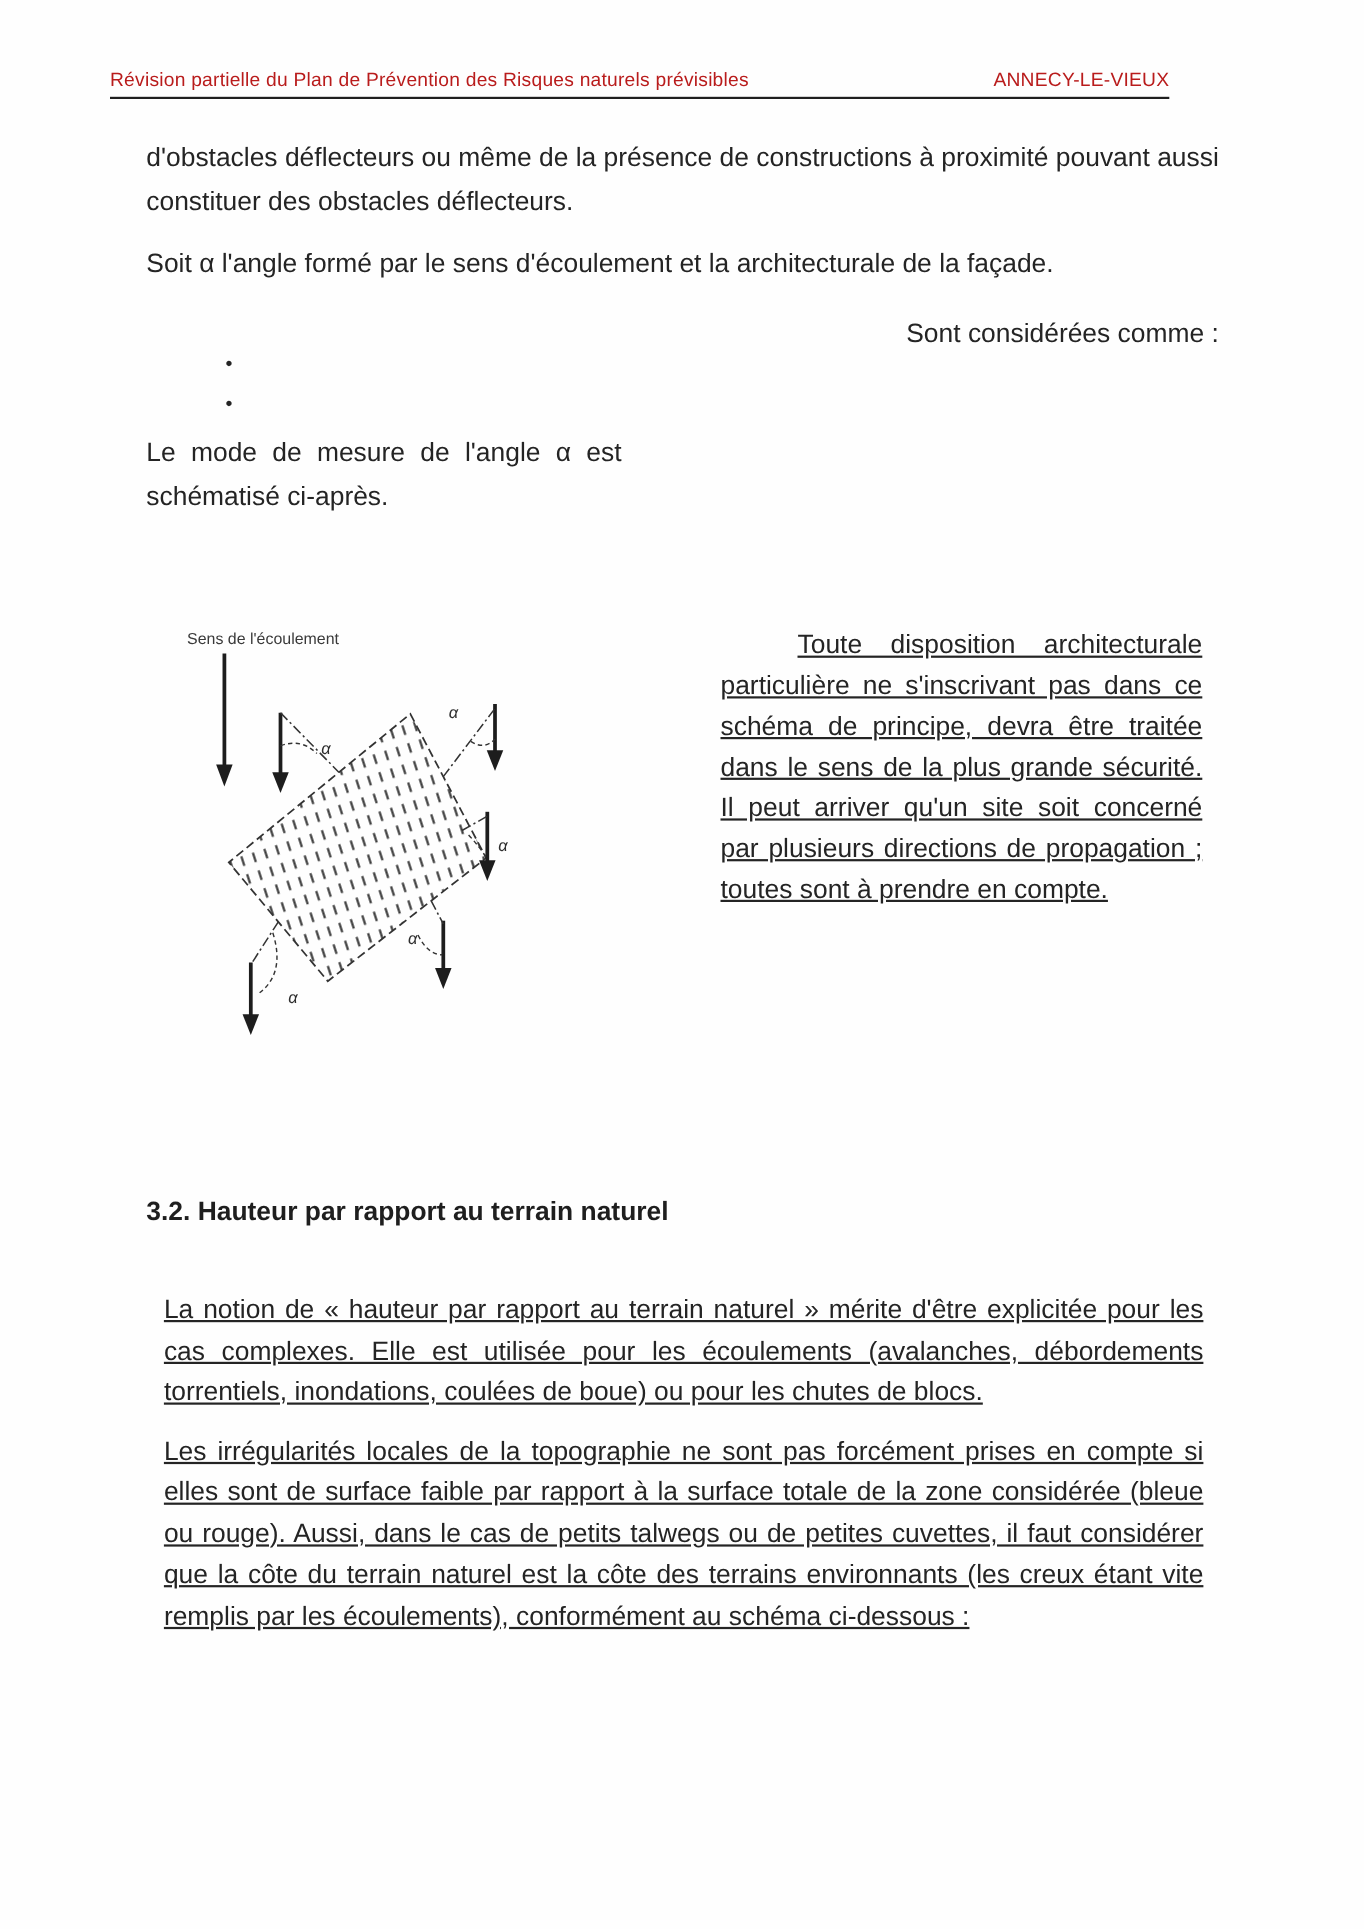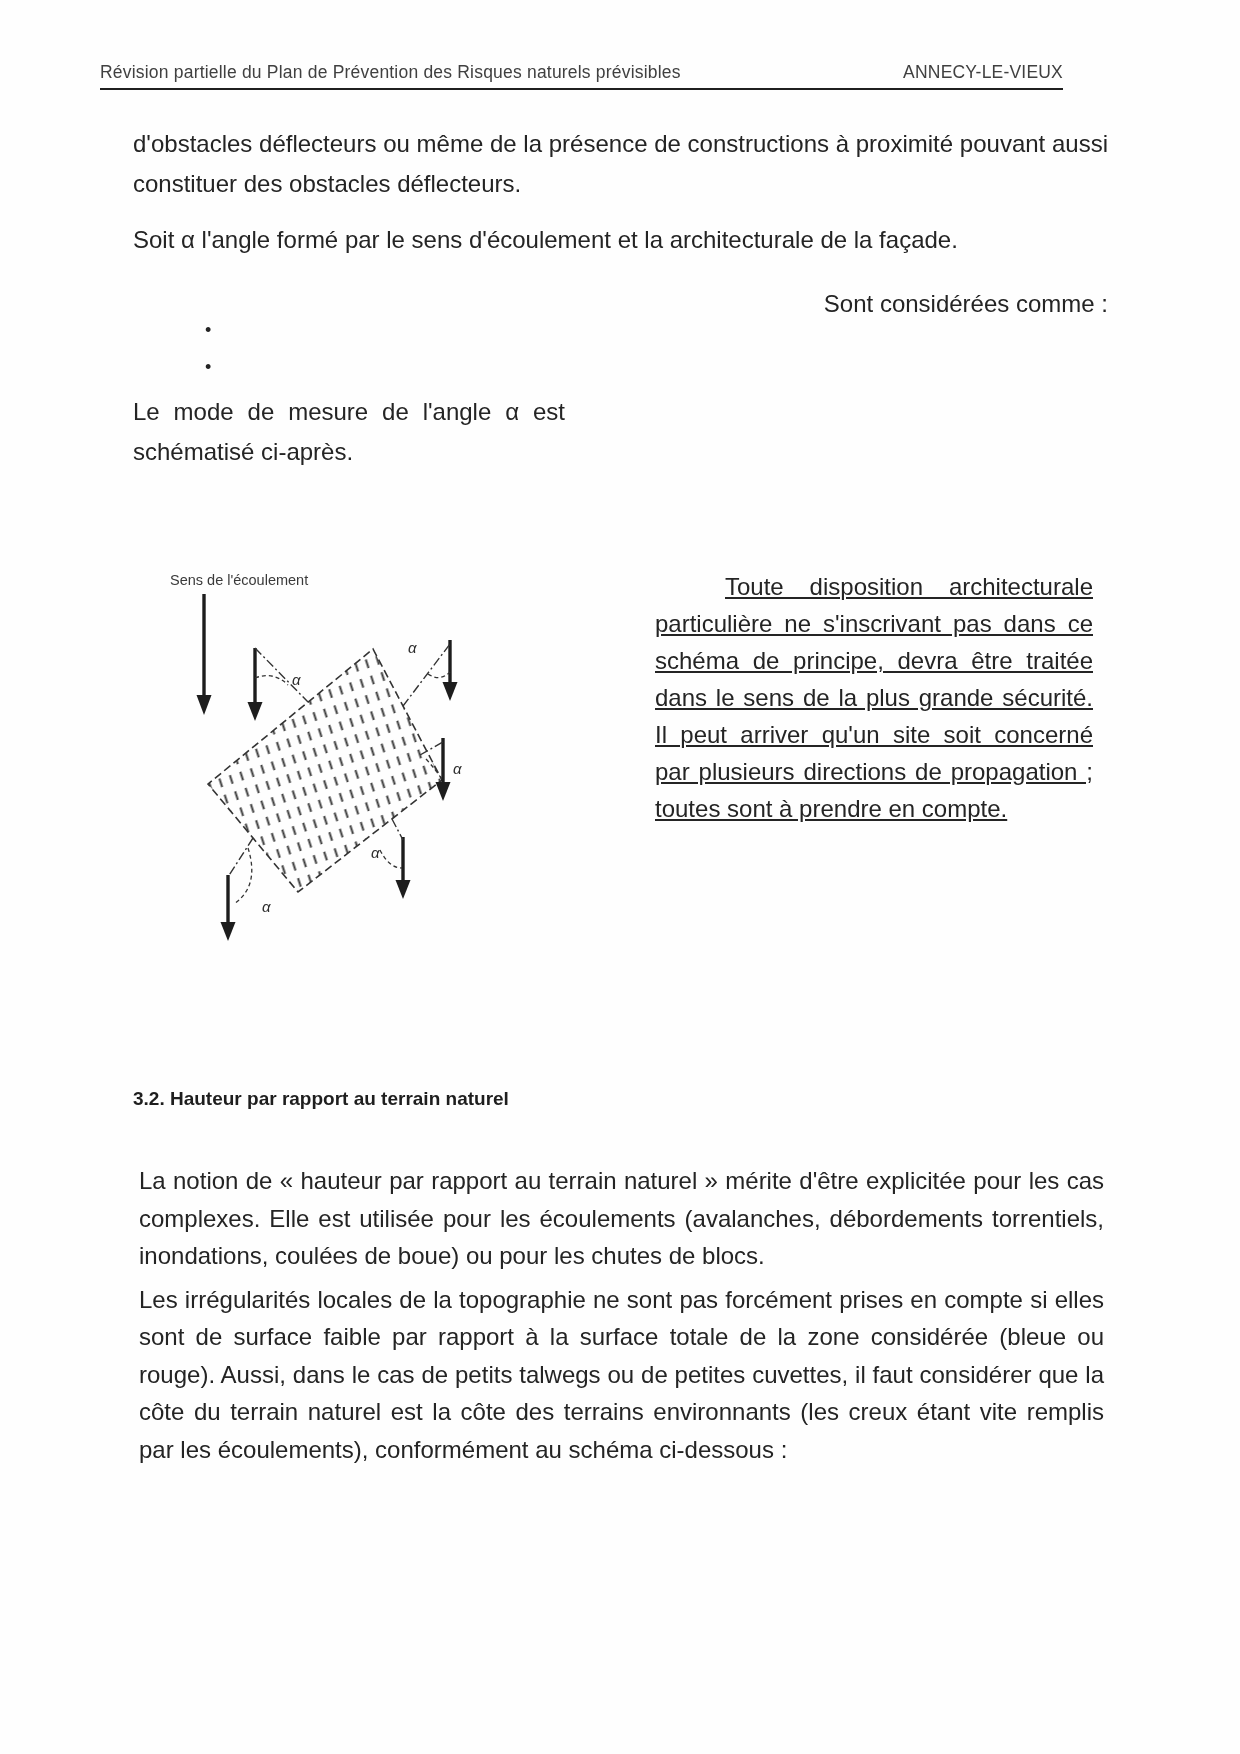--- a/index.html
+++ b/index.html
@@ -9,37 +9,37 @@
     margin:0 auto;
     background:#fefefe;
     font-family:"Liberation Sans", sans-serif;
     color:#222;
     overflow:hidden;
   }
   .abs{position:absolute;}
   .hdr{
     left:100px;top:62px;width:963px;
     display:flex;justify-content:space-between;align-items:flex-end;
-    font-size:17.5px;color:#404040;
+    font-size:17.5px;color:#b91c1c;
     border-bottom:2px solid #1f1f1f;
     padding-bottom:5px;
     letter-spacing:.2px;
   }
   .body-text{
     font-size:24px;line-height:40px;color:#242424;
   }
   .just{text-align:justify;}
   .bullets{left:205px;top:316px;width:780px;}
   .bullet-row{display:flex;align-items:flex-start;margin-bottom:9px;font-size:20px;line-height:28px;color:#242424;}
   .bullet-glyph{width:32px;flex:0 0 32px;font-size:18px;line-height:28px;}
   .heading32{
     left:133px;top:1088px;width:900px;
-    font-size:19px;font-weight:bold;color:#1e1e1e;
+    font-size:24px;font-weight:bold;color:#1e1e1e;
   }
-  .lower p{margin:6px;}
+  .lower p{margin:16px;text-decoration:underline;}
   svg text{font-family:"Liberation Sans", sans-serif;}
   .diagram-label{font-size:14.5px;fill:#3a3a3a;}
   .alpha{font-size:15px;fill:#2e2e2e;font-style:italic;}
 </style>
 </head>
 <body>
 
 <div class="page">
 
   <div class="abs hdr">

